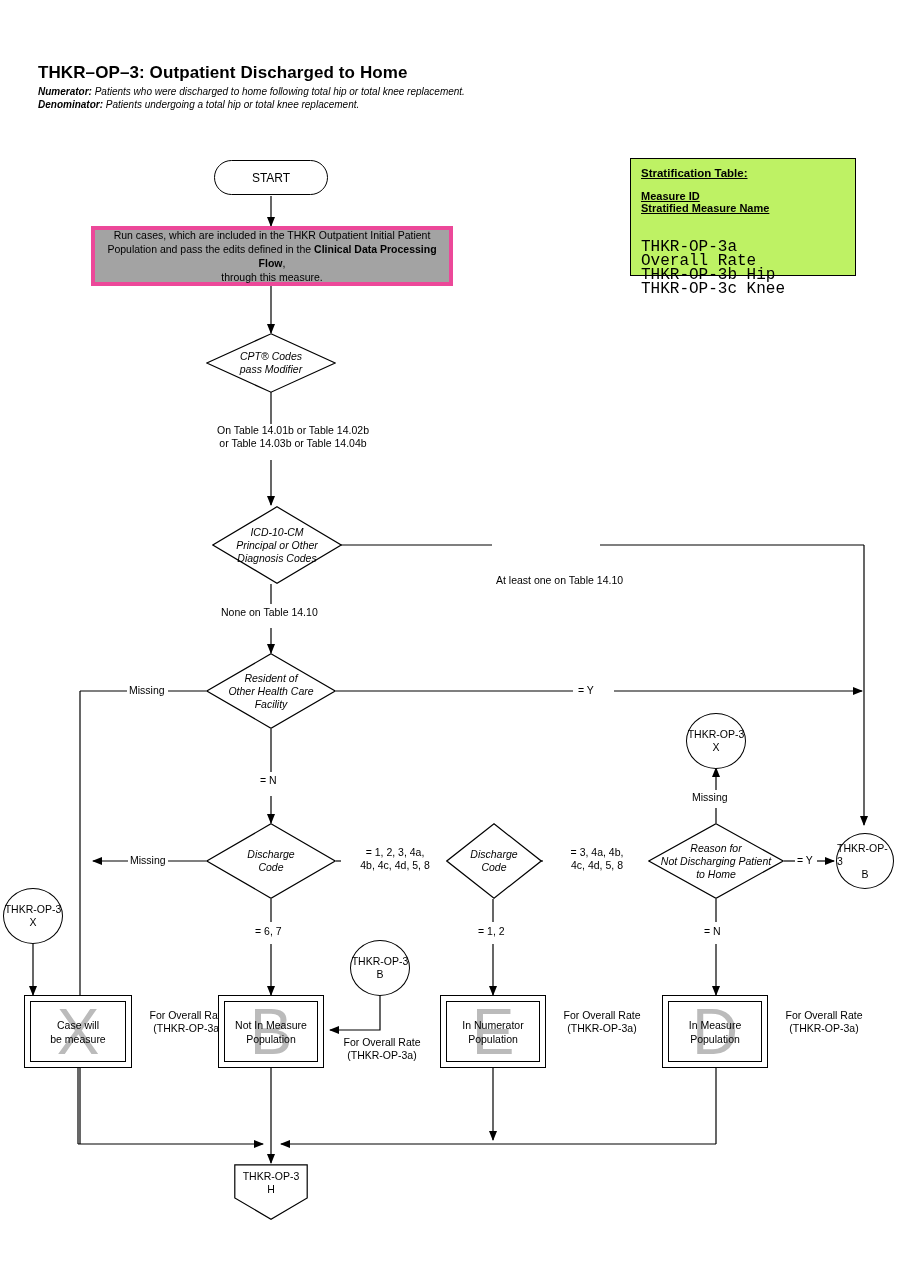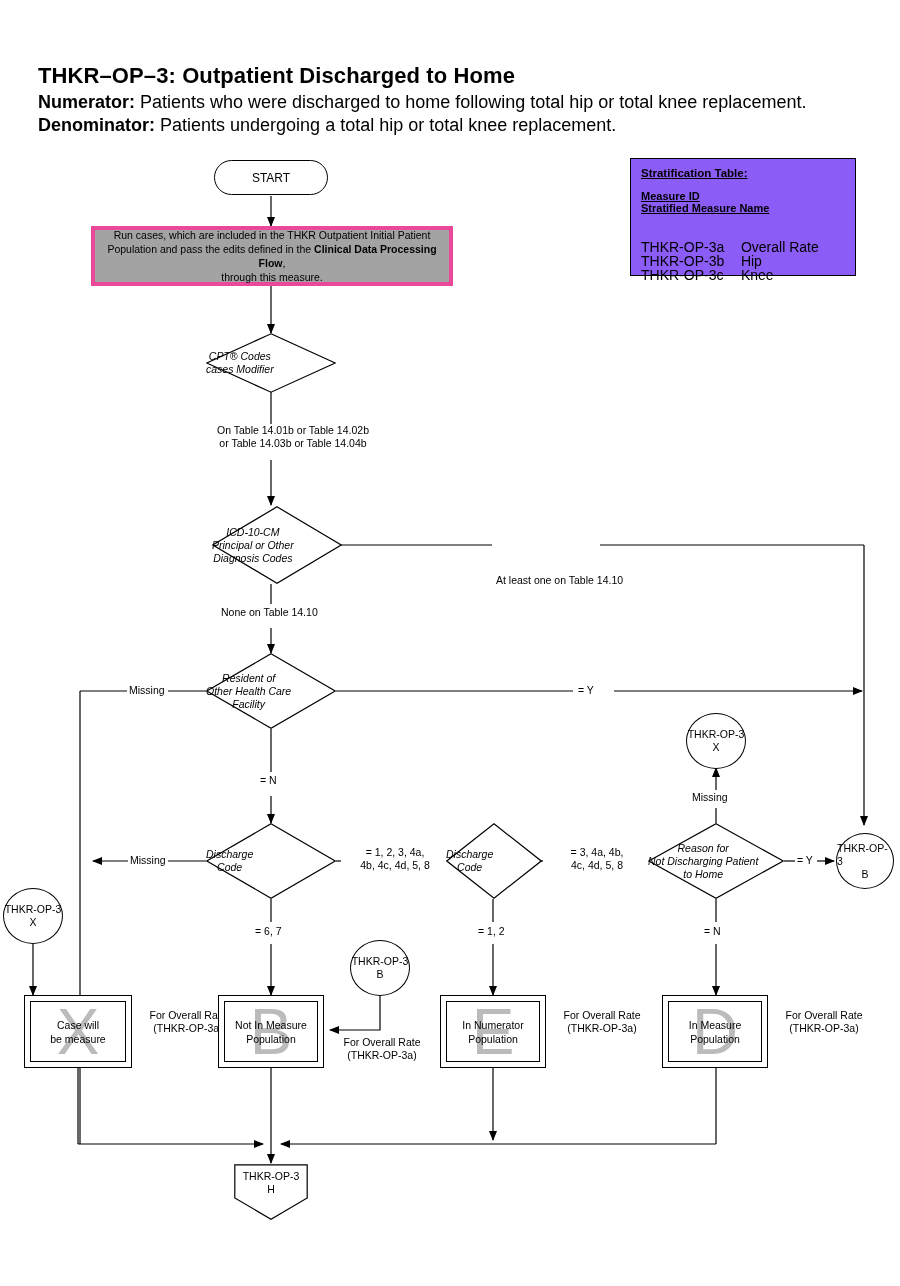--- a/index.html
+++ b/index.html
@@ -19,41 +19,41 @@
     position:absolute;
     left:0; top:0;
     width:900px; height:1286px;
     pointer-events:none;
   }
   .abs{position:absolute;}
 
   
   #header{ left:38px; top:63px; width:820px; }
   .hdr-title{
-    font-size:22px; font-weight:bold; letter-spacing:0.1px;
+    font-size:17px; font-weight:bold; letter-spacing:0.1px;
     white-space:nowrap; margin-bottom:3px;
   }
-  .hdr-line{ font-size:18px; white-space:nowrap; margin-bottom:2px; }
+  .hdr-line{ font-size:10px; white-space:nowrap; margin-bottom:2px;font-style:italic; }
   .hdr-line b{ font-weight:bold; }
   .hdr-line span.val{ font-weight:normal; }
 
   
   #strat{
     left:630px; top:158px; width:226px; height:118px;
-    border:1px solid #000; background:#8b5cf6;
+    border:1px solid #000; background:#bef264;
     box-sizing:border-box; padding:8px 10px;
   }
   .strat-title{
     font-size:11.5px; font-weight:bold; text-decoration:underline;
     margin-bottom:11px;
   }
   .strat-head{ font-size:11px; font-weight:bold; margin-bottom:26px; }
   .strat-head .c1{ display:inline-block; width:90px; text-decoration:underline;}
   .strat-head .c2{ display:inline-block; text-decoration:underline;}
-  .strat-row{ font-size:14px; line-height:14px; }
+  .strat-row{ font-size:16px; line-height:14px;font-family:Liberation Mono, monospace; }
   .strat-row .c1{ display:inline-block; width:96px; }
   .strat-row .c2{ display:inline-block; }
 
   
   .oval{
     border:1px solid #000; border-radius:20px; background:#fff;
     display:flex; align-items:center; justify-content:center;
     font-size:12px; box-sizing:border-box;
   }
   .procbox{
@@ -63,21 +63,21 @@
   }
   .procbox b{font-weight:bold;}
 
   
   .diamond{ }
   .diamond .dshape{
     position:absolute; left:0; top:0; width:100%; height:100%;
   }
   .diamond .dlabel{
     position:absolute; left:0; top:0; width:100%; height:100%;
-    display:flex; align-items:center; justify-content:flex-start;
+    display:flex; align-items:center; justify-content:center;
     text-align:center; font-style:italic; font-size:10.5px; line-height:13px;
     white-space:nowrap;
   }
 
   
   .circ{
     border:1px solid #000; border-radius:50%; background:#fff;
     display:flex; flex-direction:column; align-items:center;
     justify-content:center; font-size:10.5px; line-height:13px;
     box-sizing:border-box;
@@ -250,21 +250,21 @@
     </div>
   </div>
 
   <div class="abs diamond" style="left:206px; top:333px; width:130px; height:60px;">
     <svg class="dshape" viewBox="0 0 130 60" preserveAspectRatio="none">
       <polygon points="65,0.8 129.2,30 65,59.2 0.8,30" fill="#fff" stroke="#000" stroke-width="1.2"></polygon>
     </svg>
     <div class="dlabel">
       <div>
         <span>CPT® Codes</span><br>
-        <span>cases Modifier</span>
+        <span>pass Modifier</span>
       </div>
     </div>
   </div>
 
   <div class="abs elabel center" style="left:201px; top:424px; width:180px;">
     <div>On Table 14.01b or Table 14.02b</div>
     <div>or Table 14.03b or Table 14.04b</div>
   </div>
 
   <div class="abs diamond" style="left:212px; top:506px; width:130px; height:78px;">

